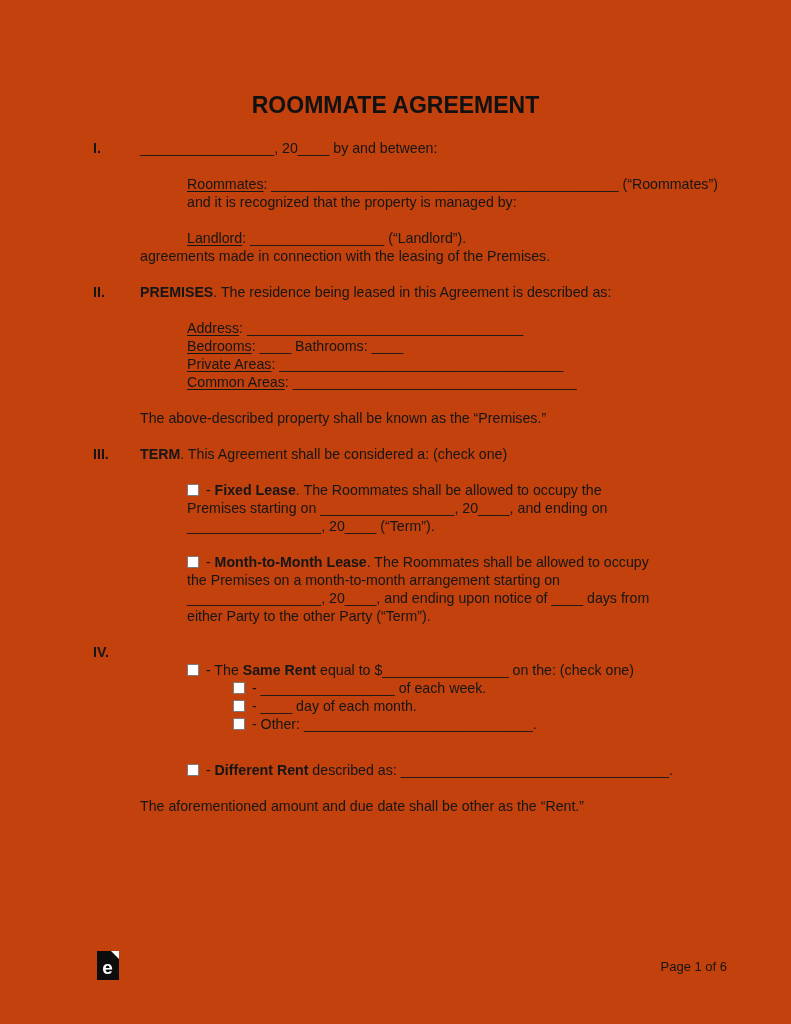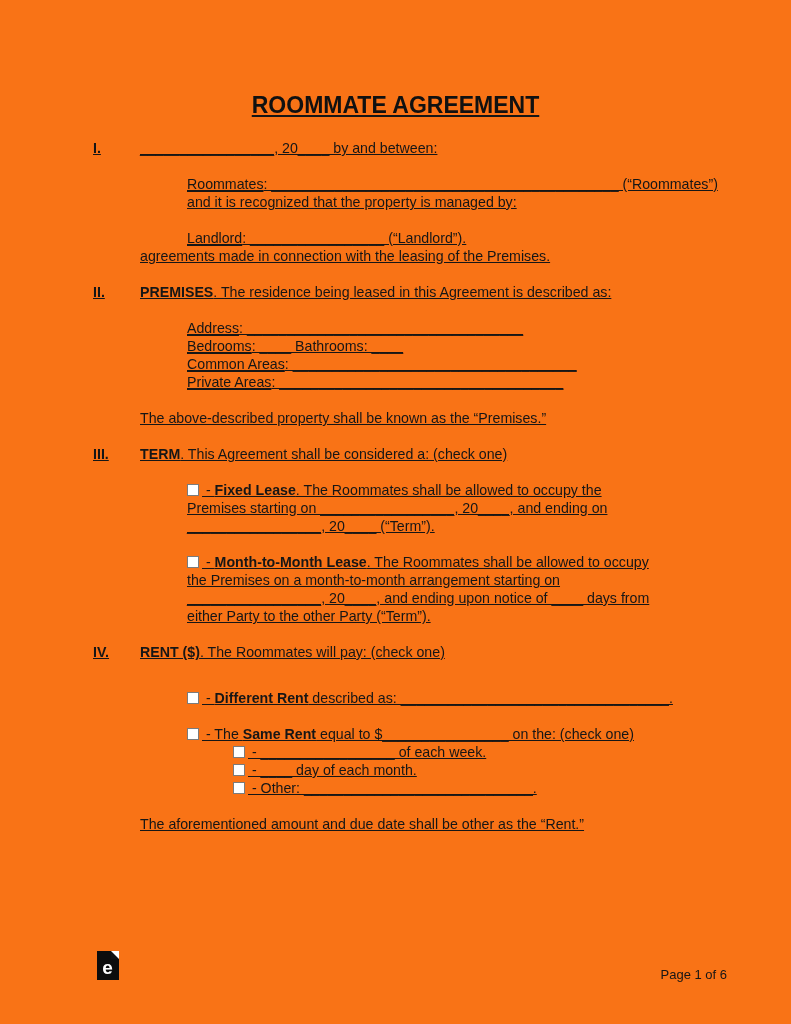--- a/index.html
+++ b/index.html
@@ -1,27 +1,26 @@
 <!DOCTYPE html>
 <html><head>
 <meta charset="utf-8">
 <style>
   html,body { margin:0; padding:0; background:#ffffff; }
   .page {
     position:relative;
     width:791px; height:1024px;
-    background:#f97316;
+    background:#c2410c;
     box-sizing:border-box;
     padding:92px 64px 0 93px;
     font-family:"Liberation Sans", sans-serif;
     font-size:14.2px;
     line-height:18px;
     color:#161616;
     overflow:hidden;
-    text-decoration:underline;
   }
   .title {
     margin:0 -64px 20px -93px;
     text-align:center;
     font-size:23px;
     line-height:27px;
     font-weight:bold;
     color:#111;
   }
   p { margin:0; }
@@ -60,21 +59,21 @@
   .logo-e {
     position:absolute; left:0; right:1px; bottom:2px;
     text-align:center;
     color:#ffffff;
     font-weight:bold;
     font-size:19px;
     line-height:20px;
   }
   .pagenum {
     position:absolute;
-    right:64px; bottom:42px;
+    right:64px; bottom:50px;
     font-size:13px;
     line-height:14px;
     color:#161616;
   }
 </style>
 </head>
 <body>
 
 <div class="page">
 
@@ -95,22 +94,22 @@
     </div>
   </div>
 
   <div class="sec mt">
     <div class="num">II.</div>
     <div class="secbody">
       <p><span class="b">PREMISES</span><span>. The residence being leased in this Agreement is described as:</span></p>
       <div class="ind mt">
         <p><span class="u">Address</span><span>: ___________________________________</span></p>
         <p><span class="u">Bedrooms</span><span>: ____ Bathrooms: ____</span></p>
+        <p><span class="u">Private Areas</span><span>: ____________________________________</span></p>
         <p><span class="u">Common Areas</span><span>: ____________________________________</span></p>
-        <p><span class="u">Private Areas</span><span>: ____________________________________</span></p>
       </div>
       <p class="mt">The above-described property shall be known as the “Premises.”</p>
     </div>
   </div>
 
   <div class="sec mt">
     <div class="num">III.</div>
     <div class="secbody">
       <p><span class="b">TERM</span><span>. This Agreement shall be considered a: (check one)</span></p>
       <div class="ind mt">
@@ -123,31 +122,30 @@
         <p>the Premises on a month-to-month arrangement starting on</p>
         <p>_________________, 20____, and ending upon notice of ____ days from</p>
         <p>either Party to the other Party (“Term”).</p>
       </div>
     </div>
   </div>
 
   <div class="sec mt">
     <div class="num">IV.</div>
     <div class="secbody">
-      <p><span class="b">RENT ($)</span><span>. The Roommates will pay: (check one)</span></p>
-      <div class="ind mt-diff">
-        <p><span class="cb"></span><span> - </span><span class="b">Different Rent</span><span> described as: __________________________________.</span></p>
-      </div>
       <div class="ind mt">
         <p><span class="cb"></span><span> - The </span><span class="b">Same Rent</span><span> equal to $________________ on the: (check one)</span></p>
         <div class="ind2">
           <p><span class="cb"></span><span> - _________________ of each week.</span></p>
           <p><span class="cb"></span><span> - ____ day of each month.</span></p>
           <p><span class="cb"></span><span> - Other: _____________________________.</span></p>
         </div>
+      </div>
+      <div class="ind mt-diff">
+        <p><span class="cb"></span><span> - </span><span class="b">Different Rent</span><span> described as: __________________________________.</span></p>
       </div>
       <p class="mt">The aforementioned amount and due date shall be other as the “Rent.”</p>
     </div>
   </div>
 
   <div class="logo">
     <span class="logo-e">e</span>
   </div>
   <div class="pagenum">Page 1 of 6</div>
 

